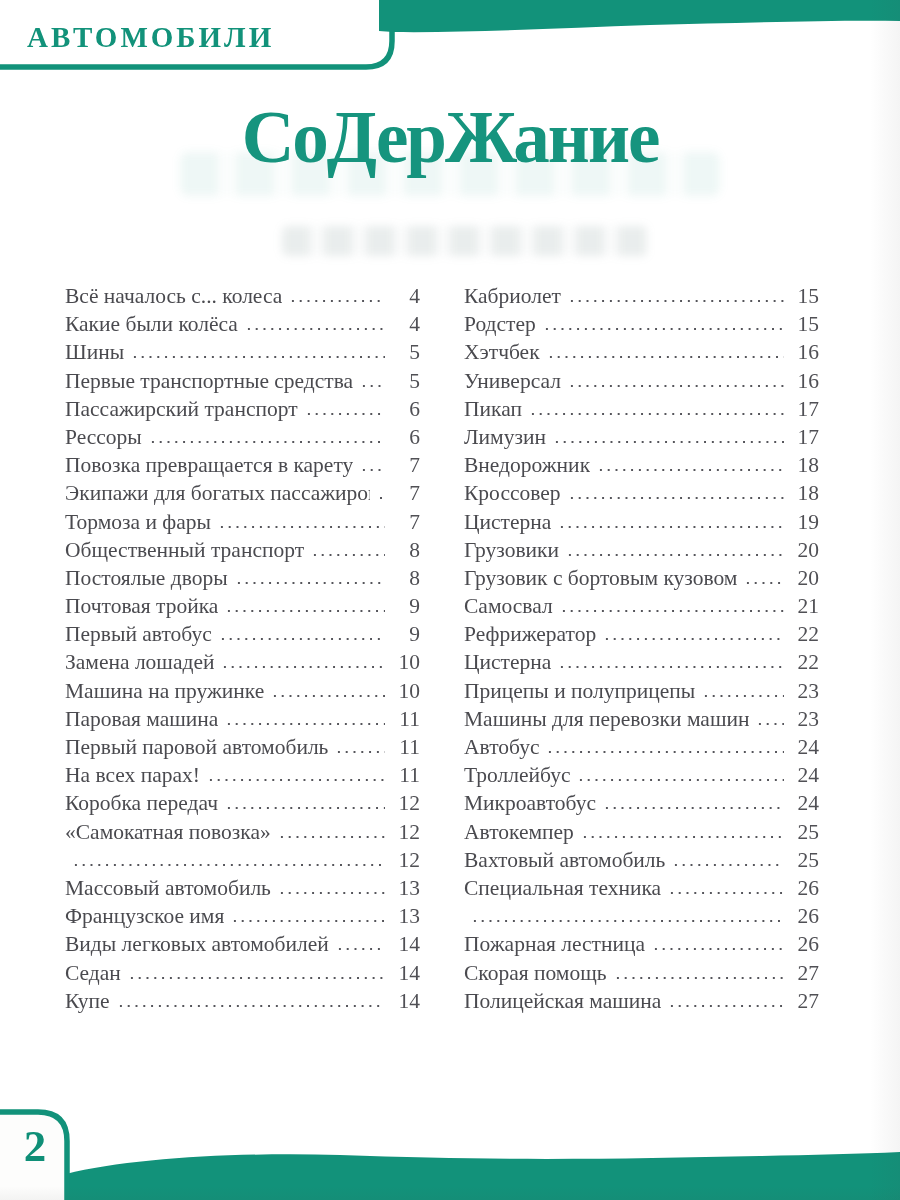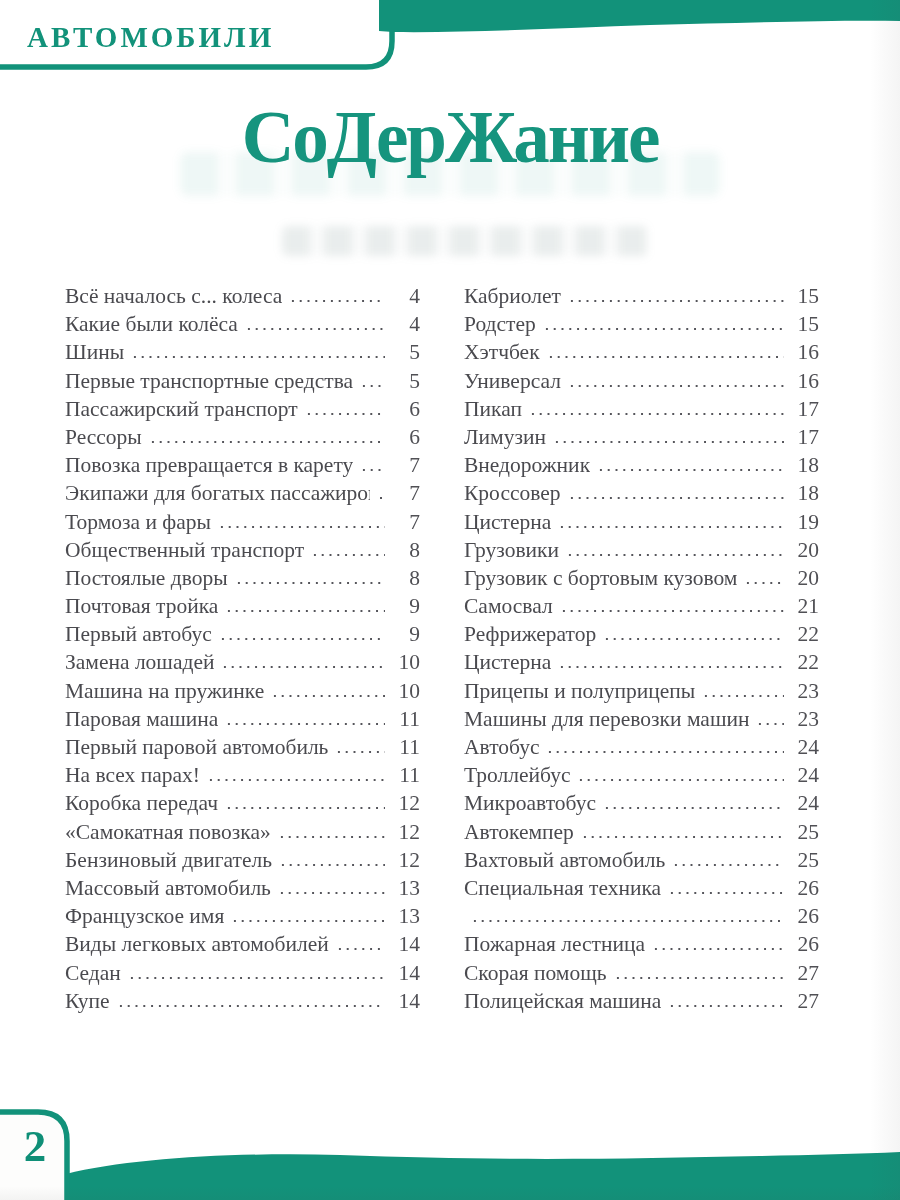--- a/index.html
+++ b/index.html
@@ -264,21 +264,20 @@
       <span class="p">12</span>
     </div>
 
     <div class="toc-row">
       <span class="t">«Самокатная повозка»</span>
       <span class="dots"></span>
       <span class="p">12</span>
     </div>
 
     <div class="toc-row">
-      <span class="t">Бензиновый двигатель</span>
       <span class="dots"></span>
       <span class="p">12</span>
     </div>
 
     <div class="toc-row">
       <span class="t">Массовый автомобиль</span>
       <span class="dots"></span>
       <span class="p">13</span>
     </div>
 

